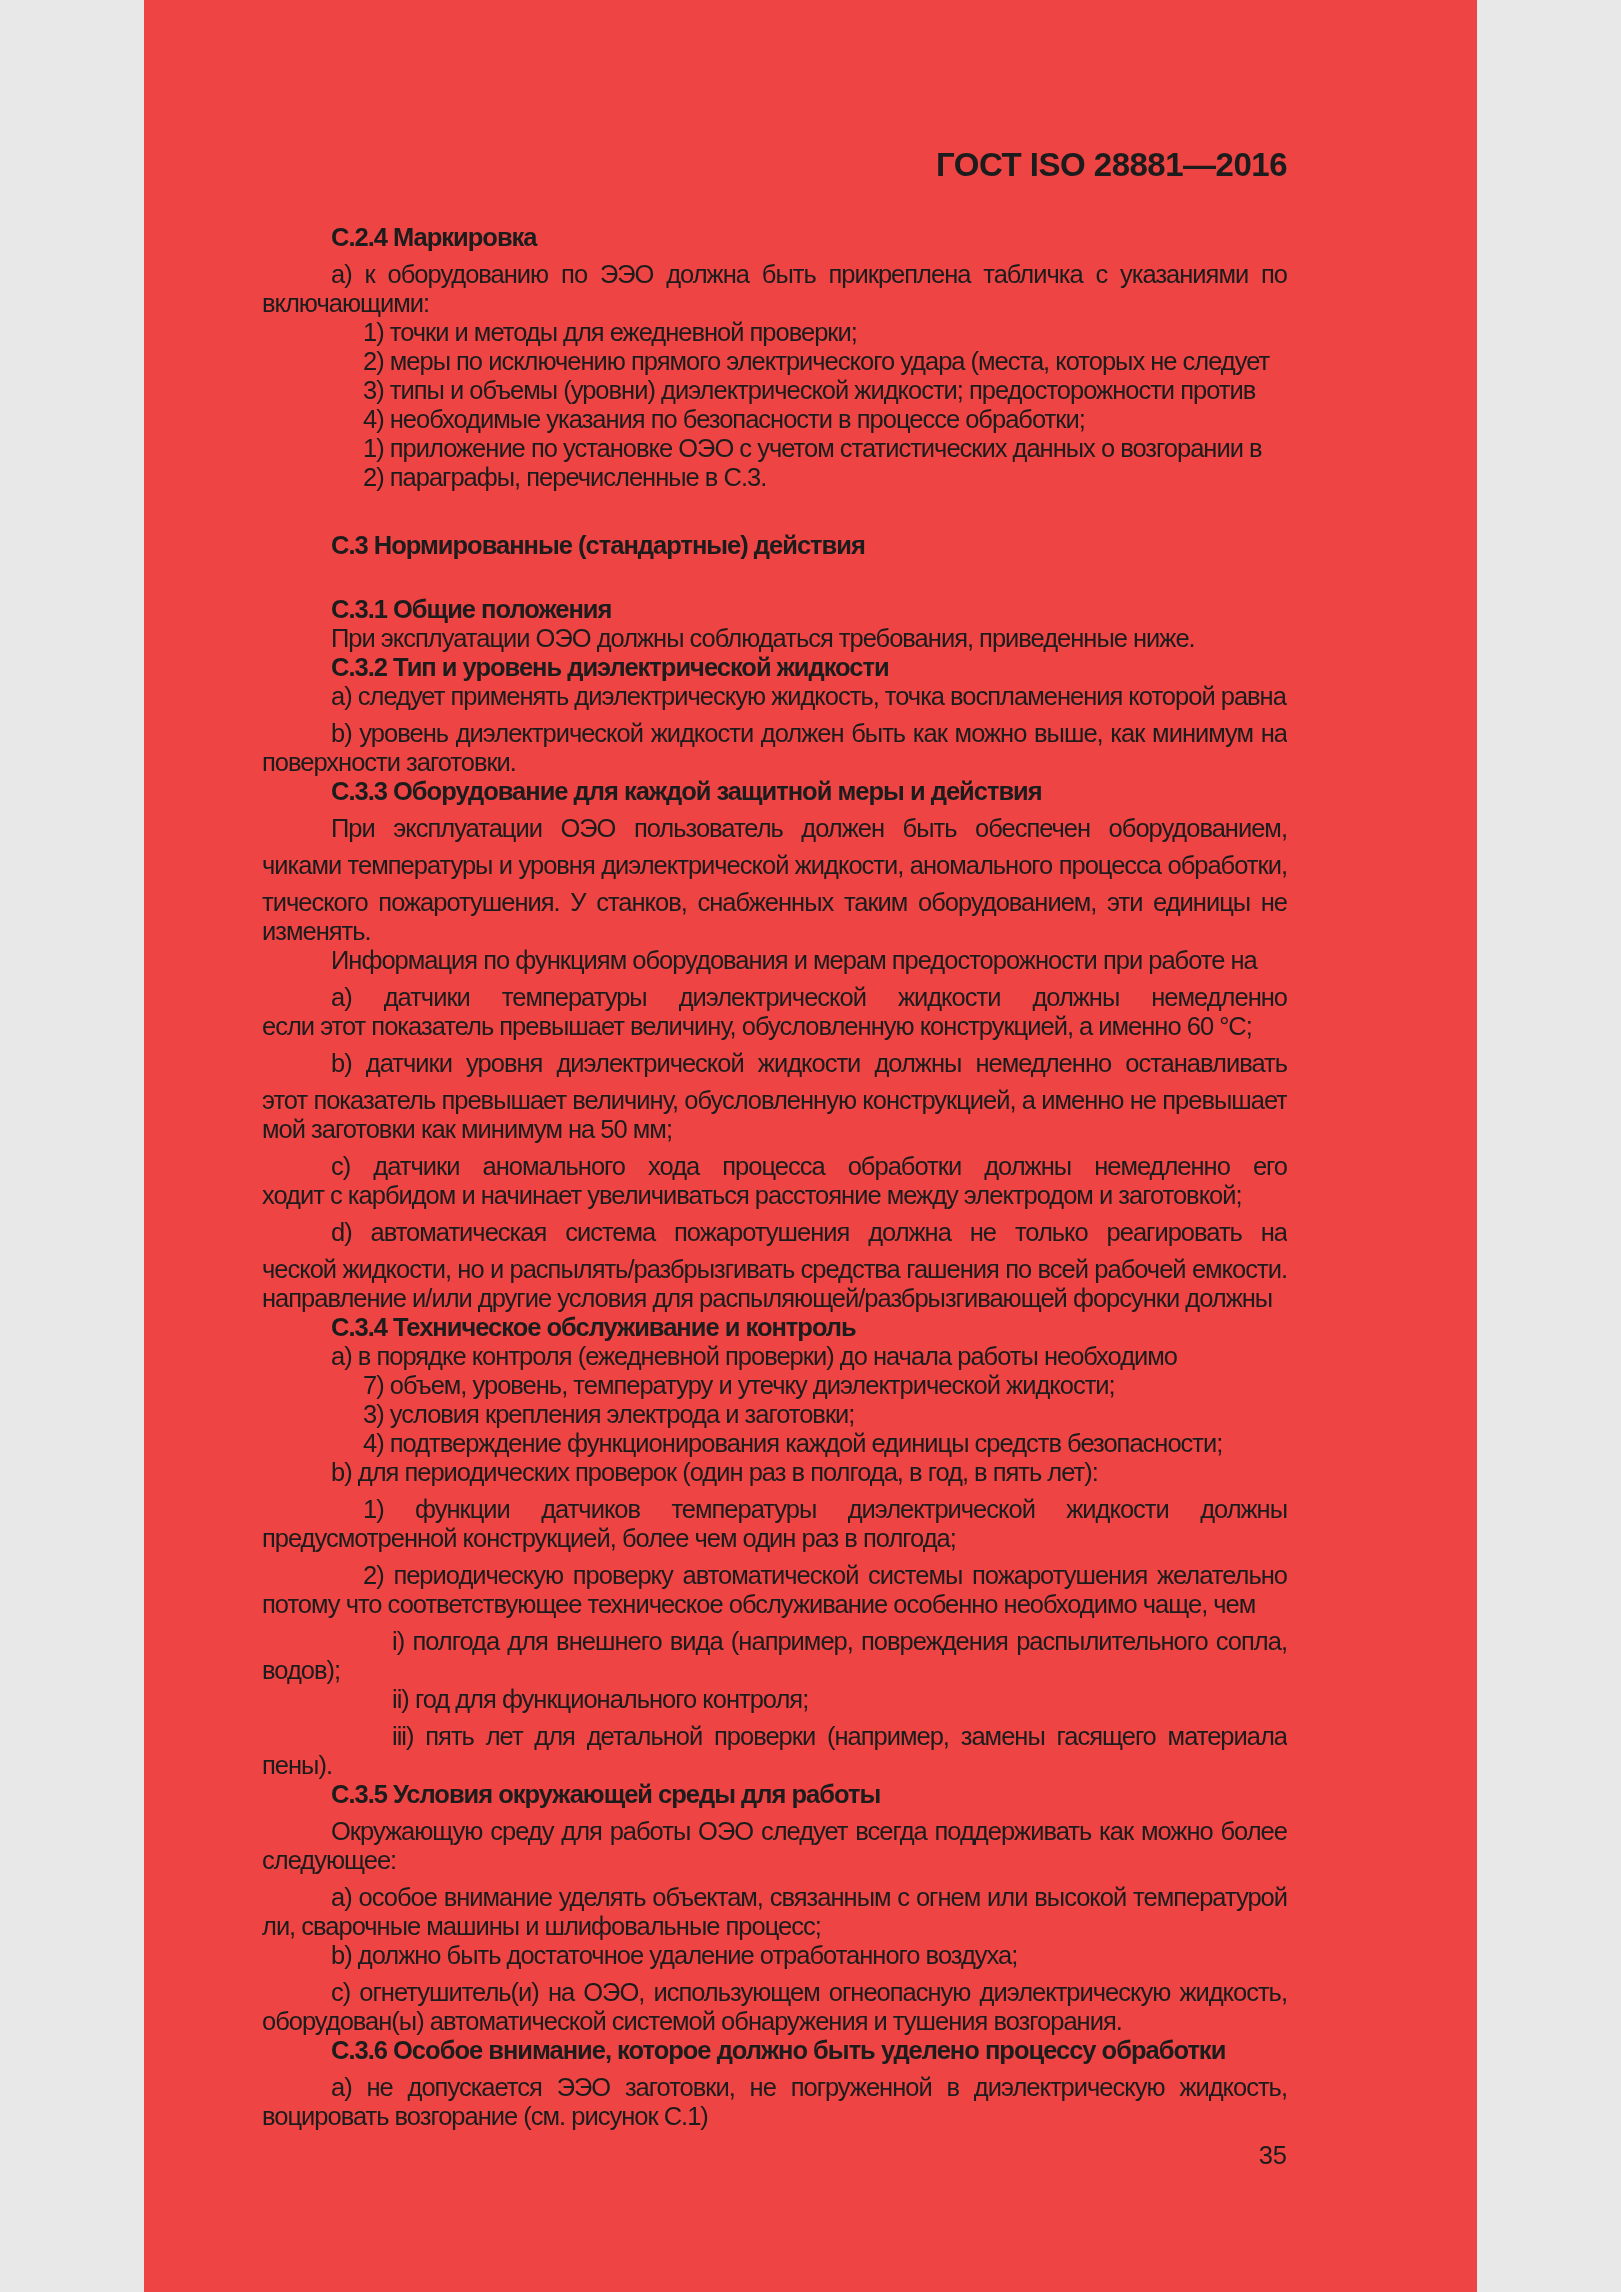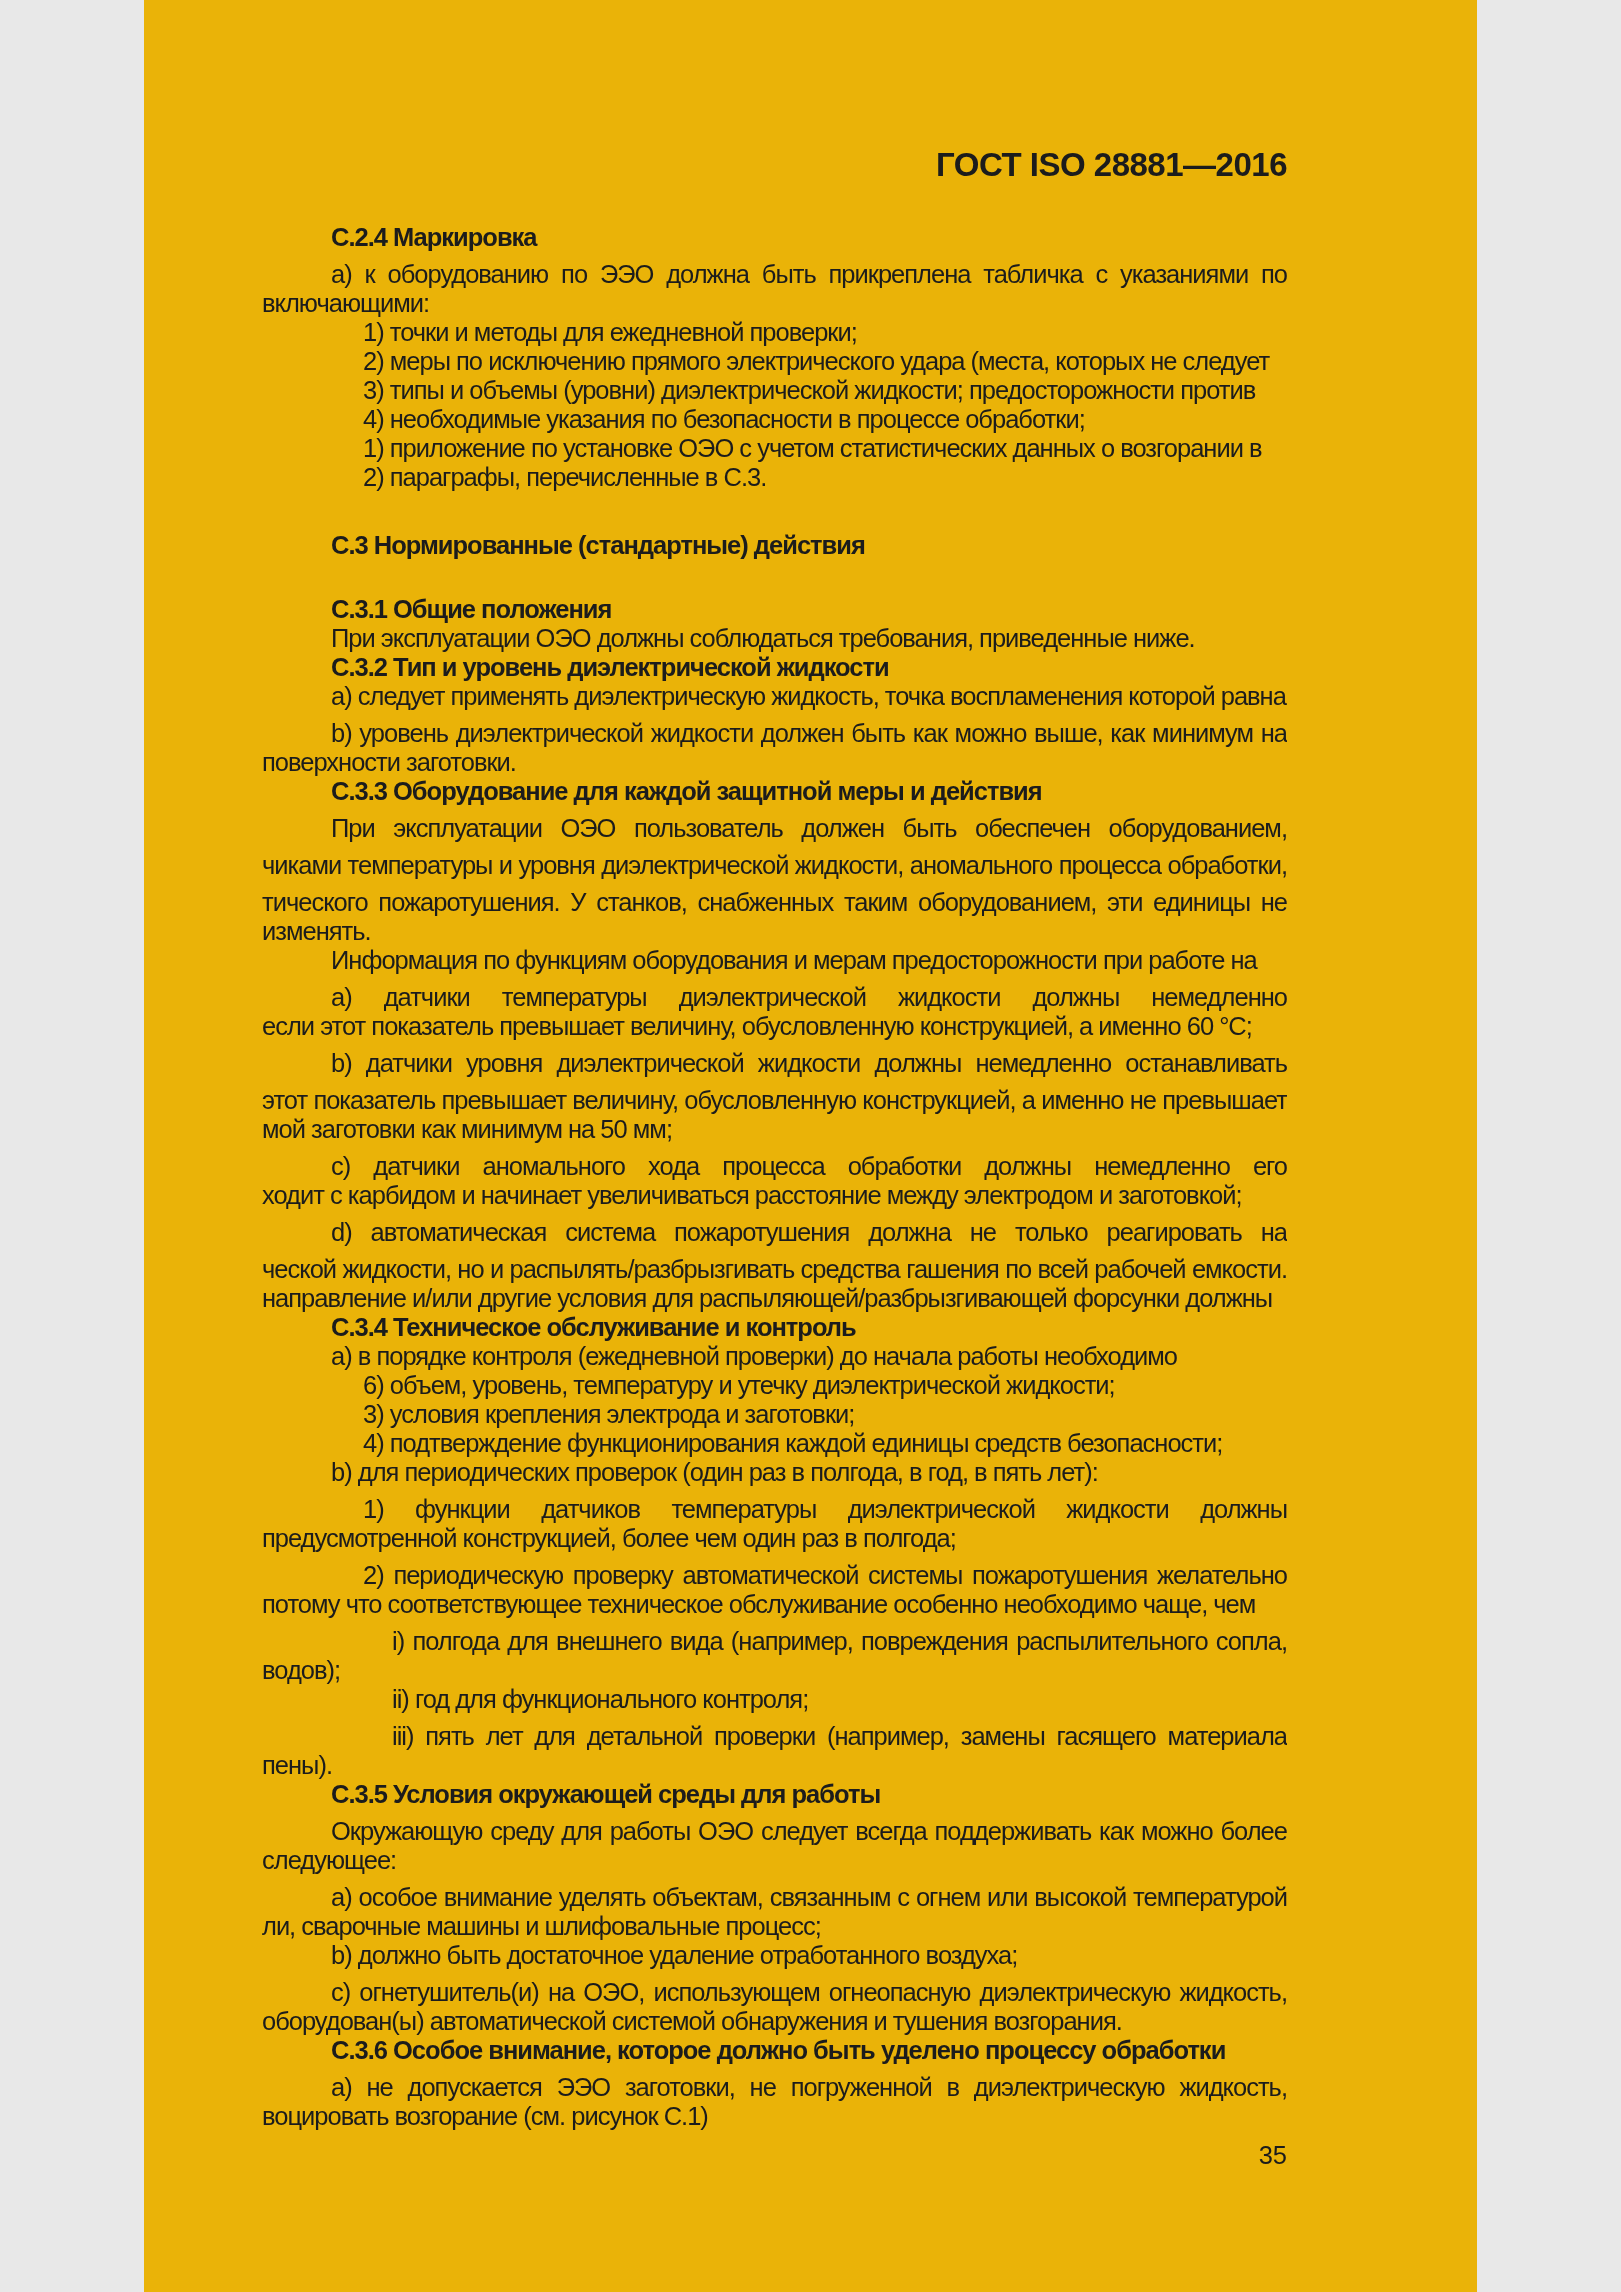--- a/index.html
+++ b/index.html
@@ -1,20 +1,20 @@
 <!DOCTYPE html>
 <html><head>
 <meta charset="utf-8">
 <style>
   html,body { margin:0; padding:0; background:#e8e8e8; }
   .page {
     position:relative;
     width:1333px; height:2293px;
     margin:0 auto;
-    background:#eab308;
+    background:#ef4444;
     font-family:"Liberation Sans","DejaVu Sans",sans-serif;
     color:#1c1c1c;
     overflow:hidden;
   }
   .header-row {
     margin:147px 190px 0 118px;
     text-align:right;
     font-weight:bold;
     font-size:33px;
     line-height:35px;
@@ -80,21 +80,21 @@
       <div class="l p j">b) датчики уровня диэлектрической жидкости должны немедленно останавливать процесс обработки, если</div>
       <div class="l c j">этот показатель превышает величину, обусловленную конструкцией, а именно не превышает высоту обрабатывае-</div>
       <div class="l c">мой заготовки как минимум на 50 мм;</div>
       <div class="l p j">c) датчики аномального хода процесса обработки должны немедленно его останавливать, если что-то проис-</div>
       <div class="l c">ходит с карбидом и начинает увеличиваться расстояние между электродом и заготовкой;</div>
       <div class="l p j">d) автоматическая система пожаротушения должна не только реагировать на воспламенение диэлектри-</div>
       <div class="l c j">ческой жидкости, но и распылять/разбрызгивать средства гашения по всей рабочей емкости. Местоположение,</div>
       <div class="l c">направление и/или другие условия для распыляющей/разбрызгивающей форсунки должны быть неизменными.</div>
       <div class="l h">С.3.4 Техническое обслуживание и контроль</div>
       <div class="l p">a) в порядке контроля (ежедневной проверки) до начала работы необходимо проверить следующее:</div>
-      <div class="l n">6) объем, уровень, температуру и утечку диэлектрической жидкости;</div>
+      <div class="l n">7) объем, уровень, температуру и утечку диэлектрической жидкости;</div>
       <div class="l n">3) условия крепления электрода и заготовки;</div>
       <div class="l n">4) подтверждение функционирования каждой единицы средств безопасности;</div>
       <div class="l p">b) для периодических проверок (один раз в полгода, в год, в пять лет):</div>
       <div class="l n j">1) функции датчиков температуры диэлектрической жидкости должны подтверждаться при температуре,</div>
       <div class="l c">предусмотренной конструкцией, более чем один раз в полгода;</div>
       <div class="l n j">2) периодическую проверку автоматической системы пожаротушения желательно выполнять как следует,</div>
       <div class="l c">потому что соответствующее техническое обслуживание особенно необходимо чаще, чем один раз в:</div>
       <div class="l r j">i) полгода для внешнего вида (например, повреждения распылительного сопла, труб, датчиков, про-</div>
       <div class="l c">водов);</div>
       <div class="l r">ii) год для функционального контроля;</div>

